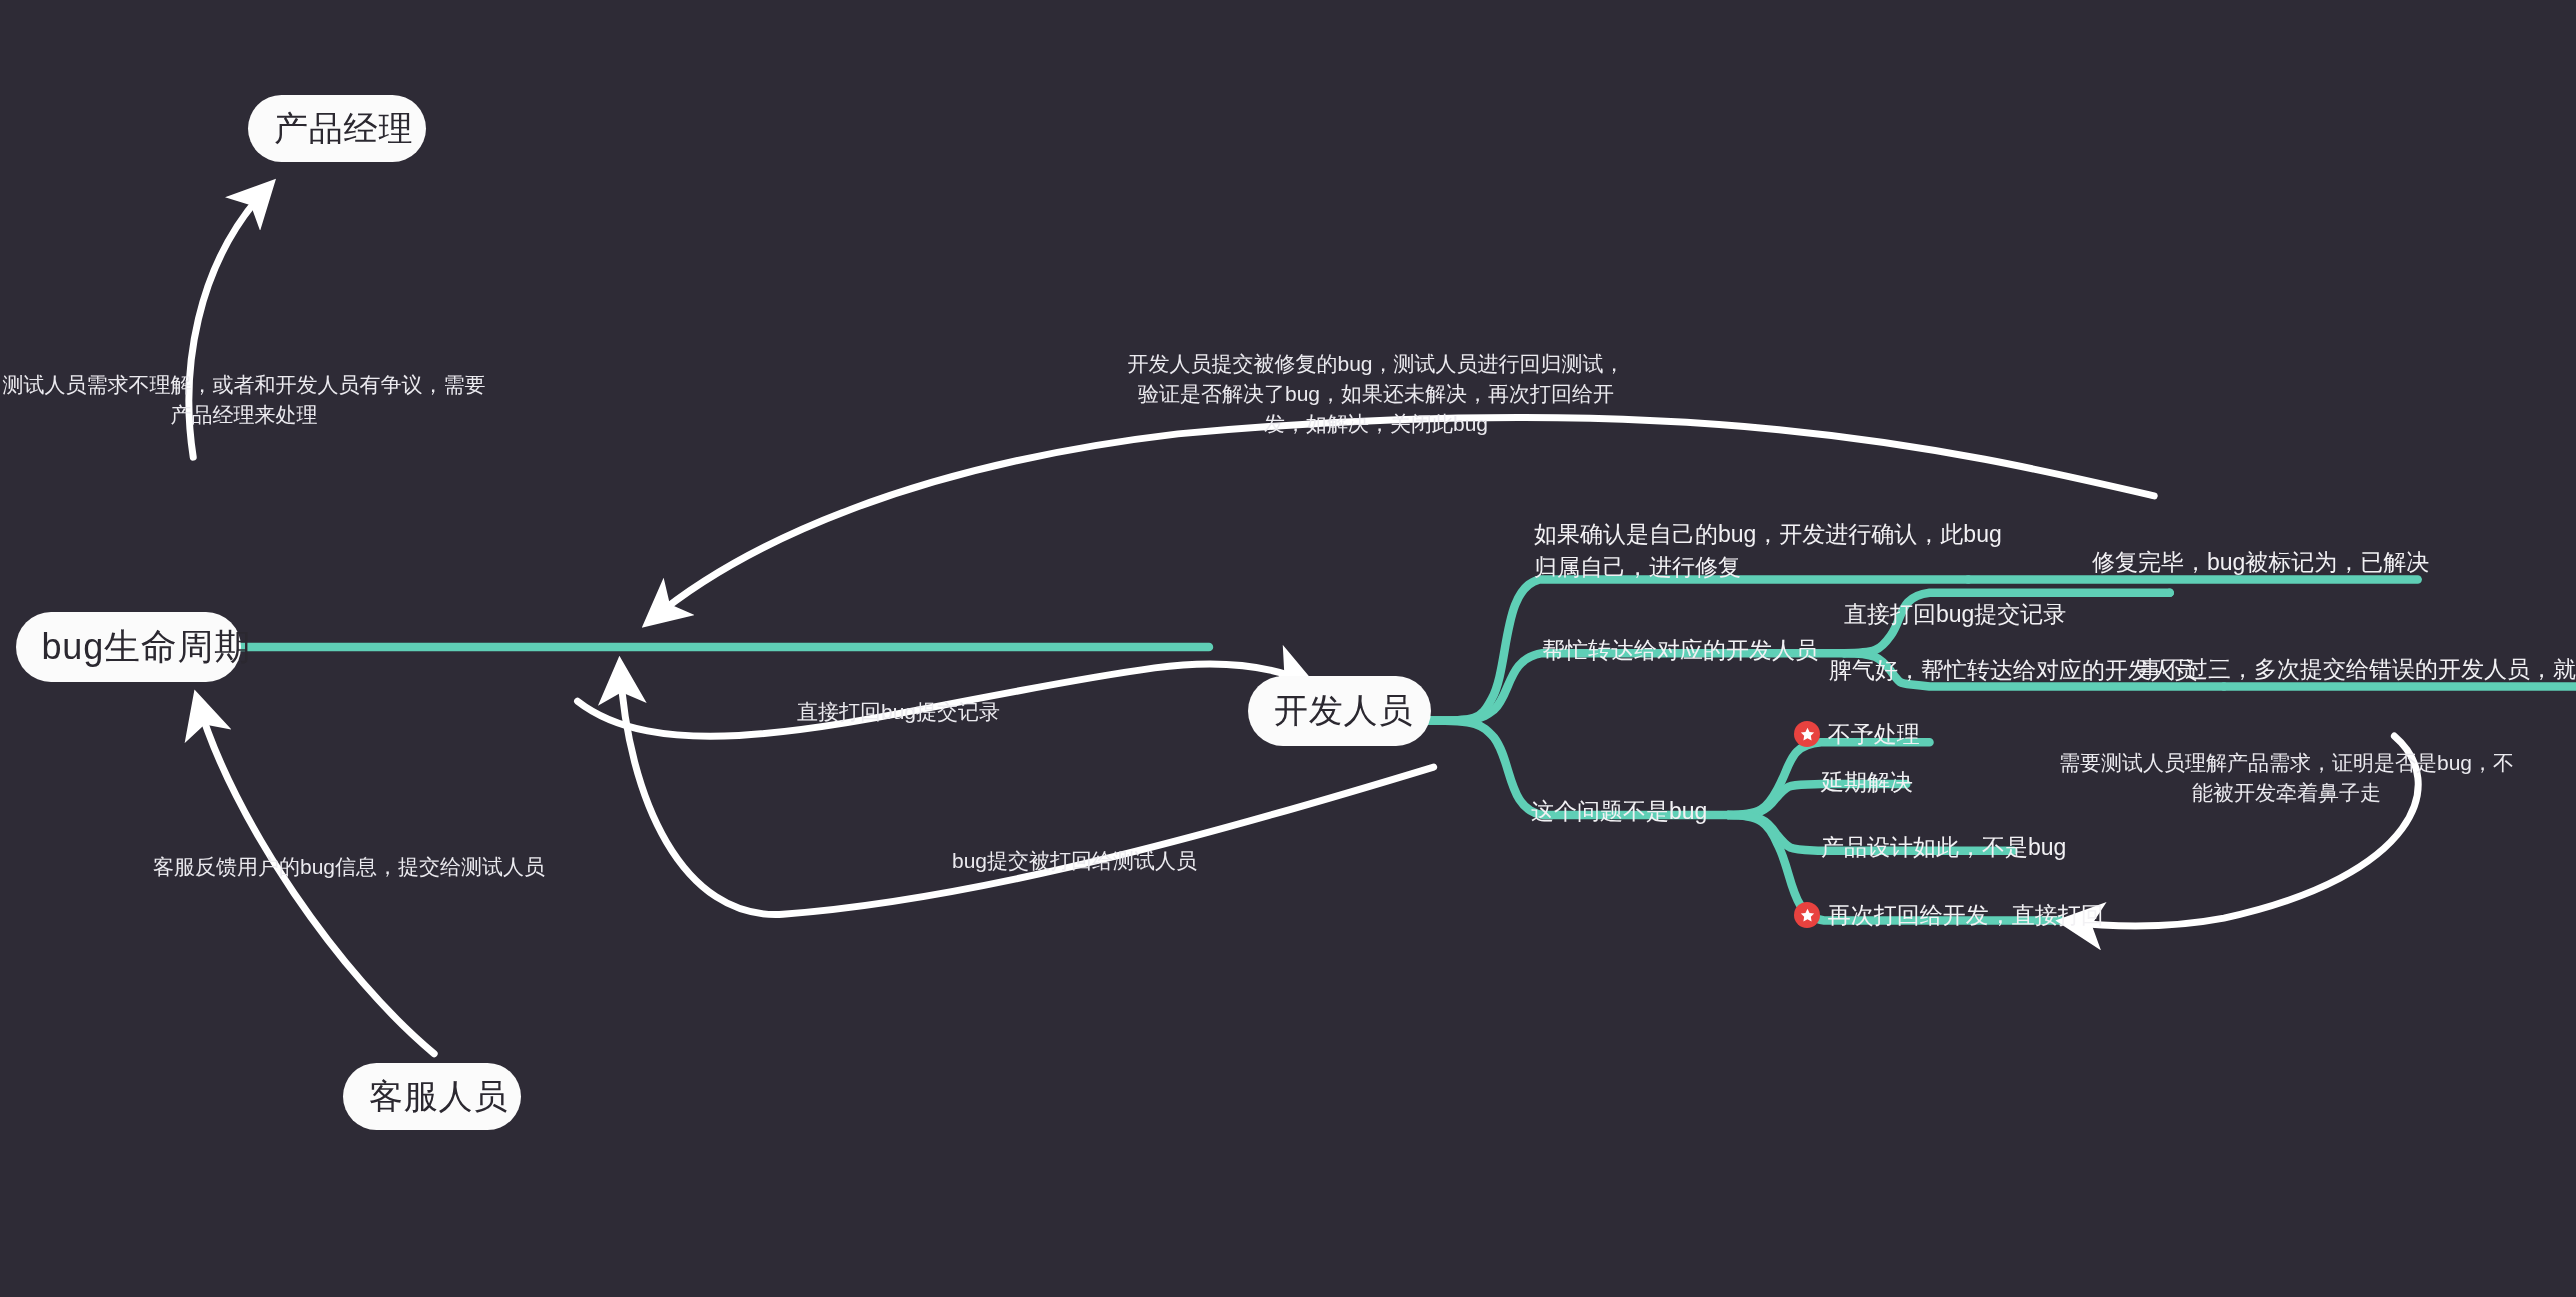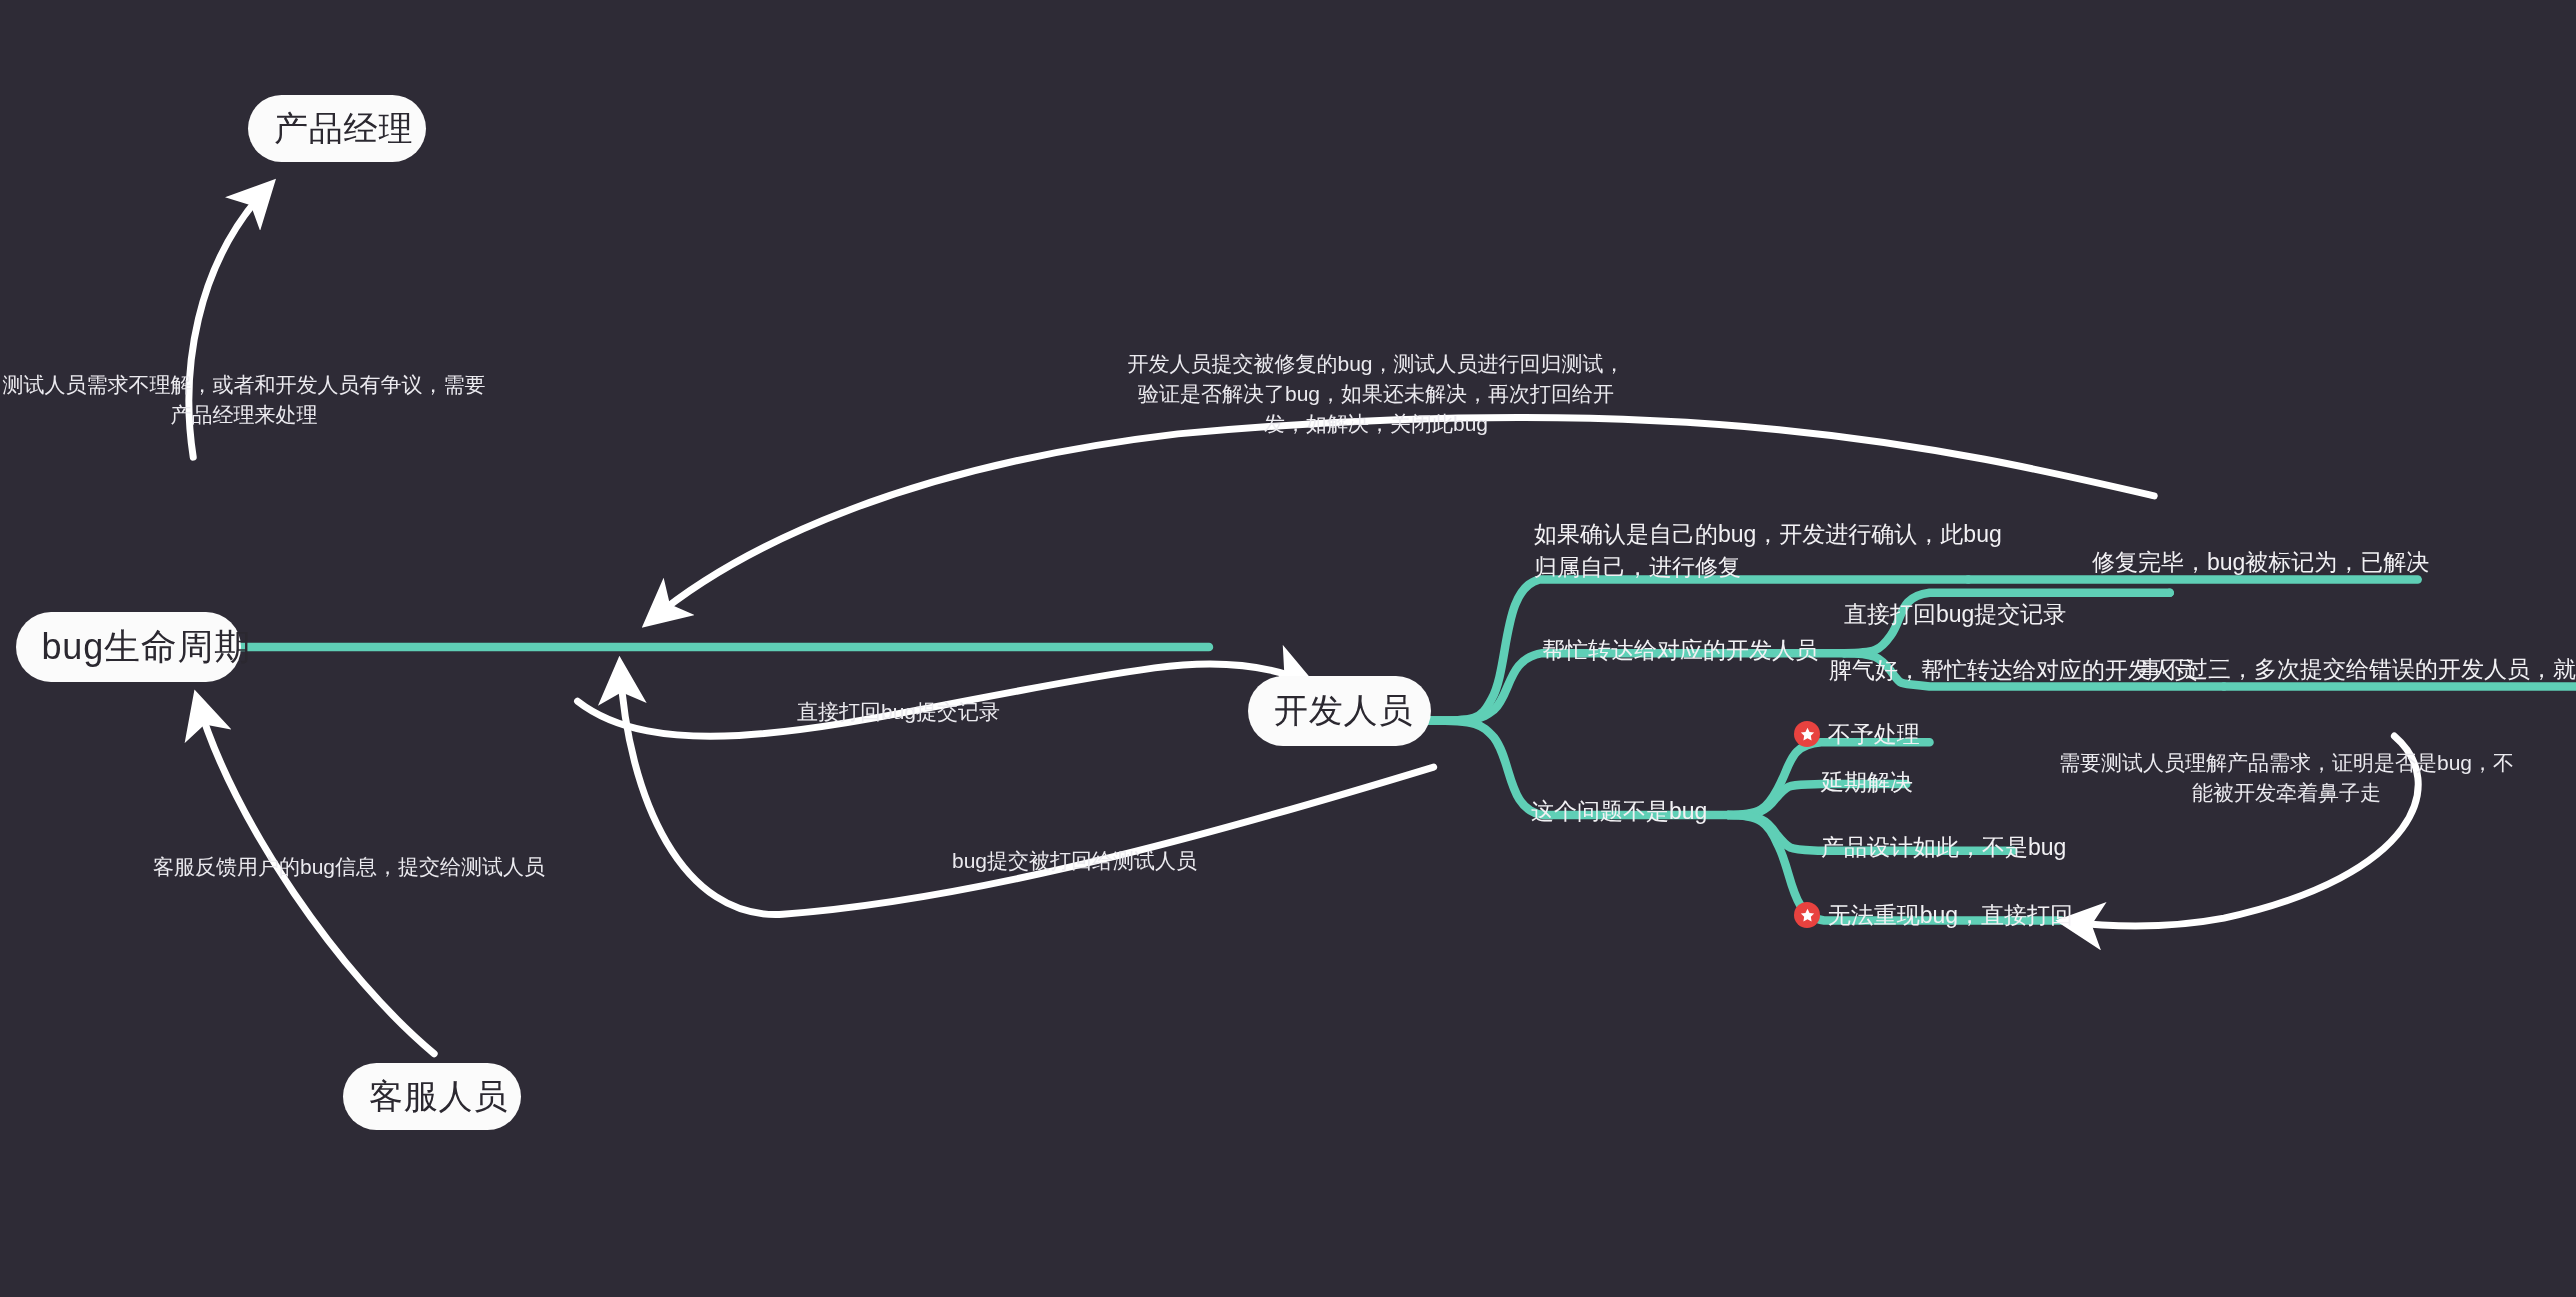--- a/index.html
+++ b/index.html
@@ -172,21 +172,21 @@
   <div class="lbl" style="left:1821px; top:831px;text-align:center;">
     <span>产品设计如此，不是bug</span>
   </div>
 
   <div class="lbl row" style="left:1794px; top:899px;">
     <span class="star">
       <svg width="17" height="17" viewBox="0 0 24 24">
           <path fill="#ffffff" d="M12 2.4l2.9 5.9 6.5.95-4.7 4.58 1.1 6.47L12 17.25 6.2 20.3l1.1-6.47L2.6 9.25l6.5-.95z"></path>
         </svg>
     </span>
-    <span>无法重现bug，直接打回</span>
+    <span>再次打回给开发，直接打回</span>
   </div>
 
   <div class="lbl" style="left:2092px; top:546px;">
     <span>修复完毕，bug被标记为，已解决</span>
   </div>
 
   <div class="lbl" style="left:2139px; top:653px;">
     <span>事不过三，多次提交给错误的开发人员，就会被揍</span>
   </div>
 

